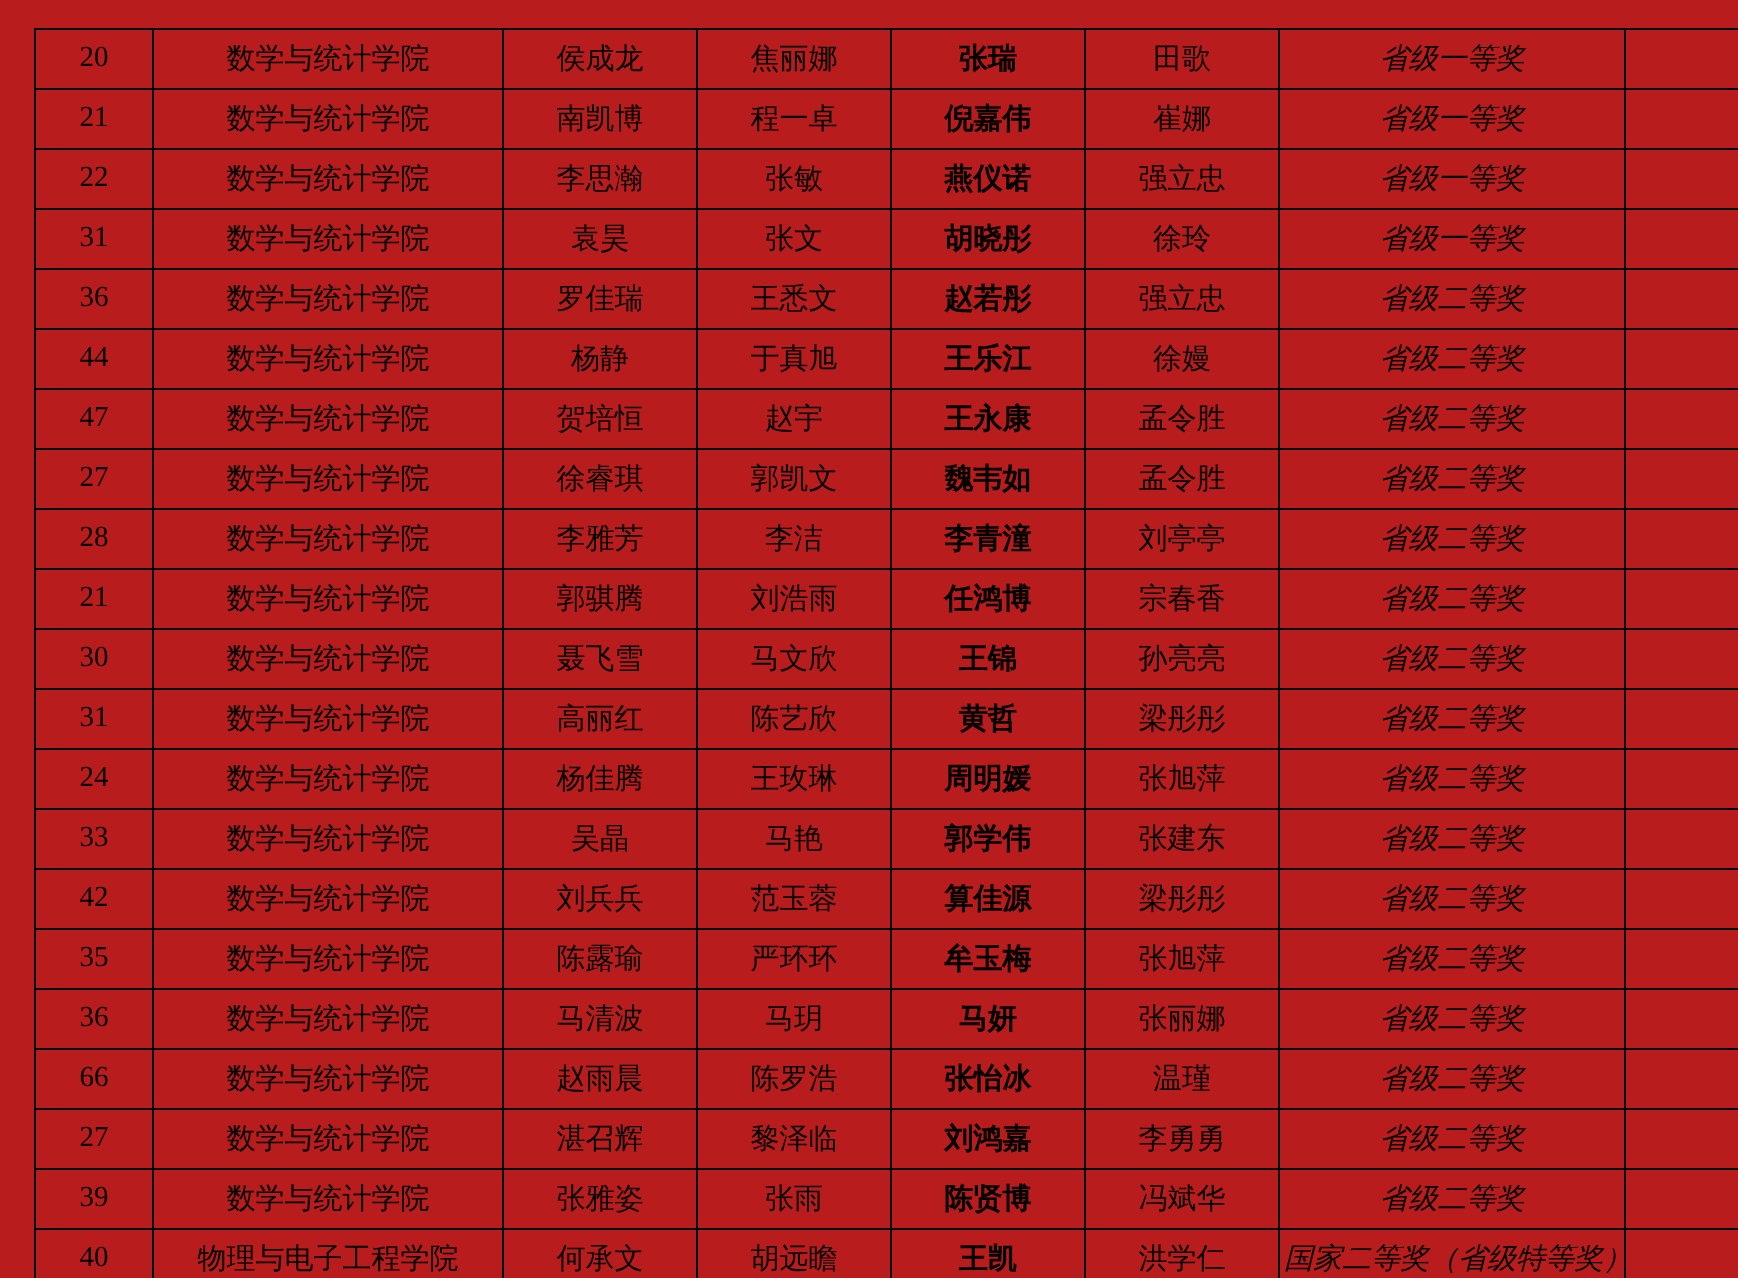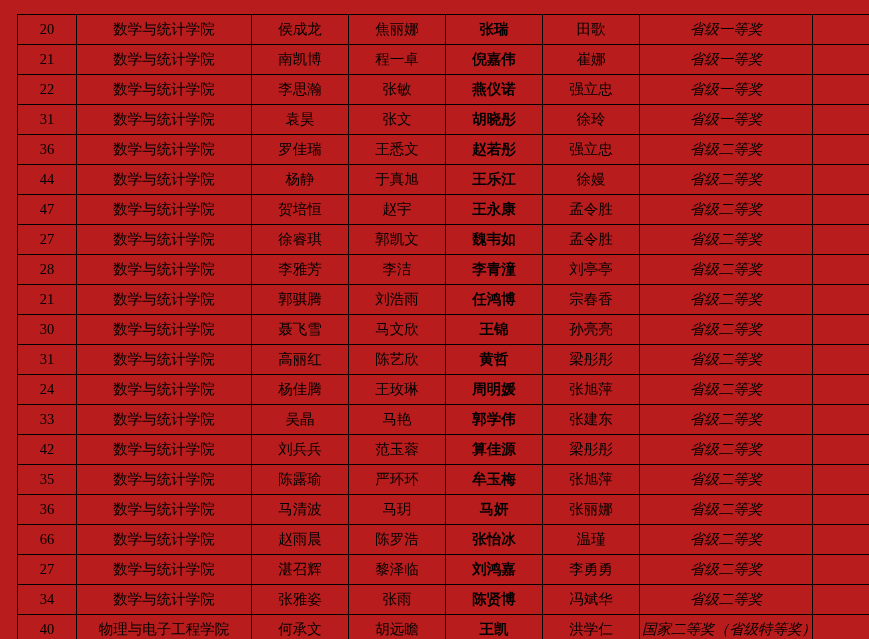--- a/index.html
+++ b/index.html
@@ -240,21 +240,21 @@
           <td class="c-index">27</td>
           <td class="c-college">数学与统计学院</td>
           <td class="c-n1">湛召辉</td>
           <td class="c-n2">黎泽临</td>
           <td class="c-n3">刘鸿嘉</td>
           <td class="c-n4">李勇勇</td>
           <td class="c-award">省级二等奖</td>
           <td class="c-note"></td>
         </tr>
         <tr>
-          <td class="c-index">34</td>
+          <td class="c-index">39</td>
           <td class="c-college">数学与统计学院</td>
           <td class="c-n1">张雅姿</td>
           <td class="c-n2">张雨</td>
           <td class="c-n3">陈贤博</td>
           <td class="c-n4">冯斌华</td>
           <td class="c-award">省级二等奖</td>
           <td class="c-note"></td>
         </tr>
         <tr>
           <td class="c-index">40</td>

